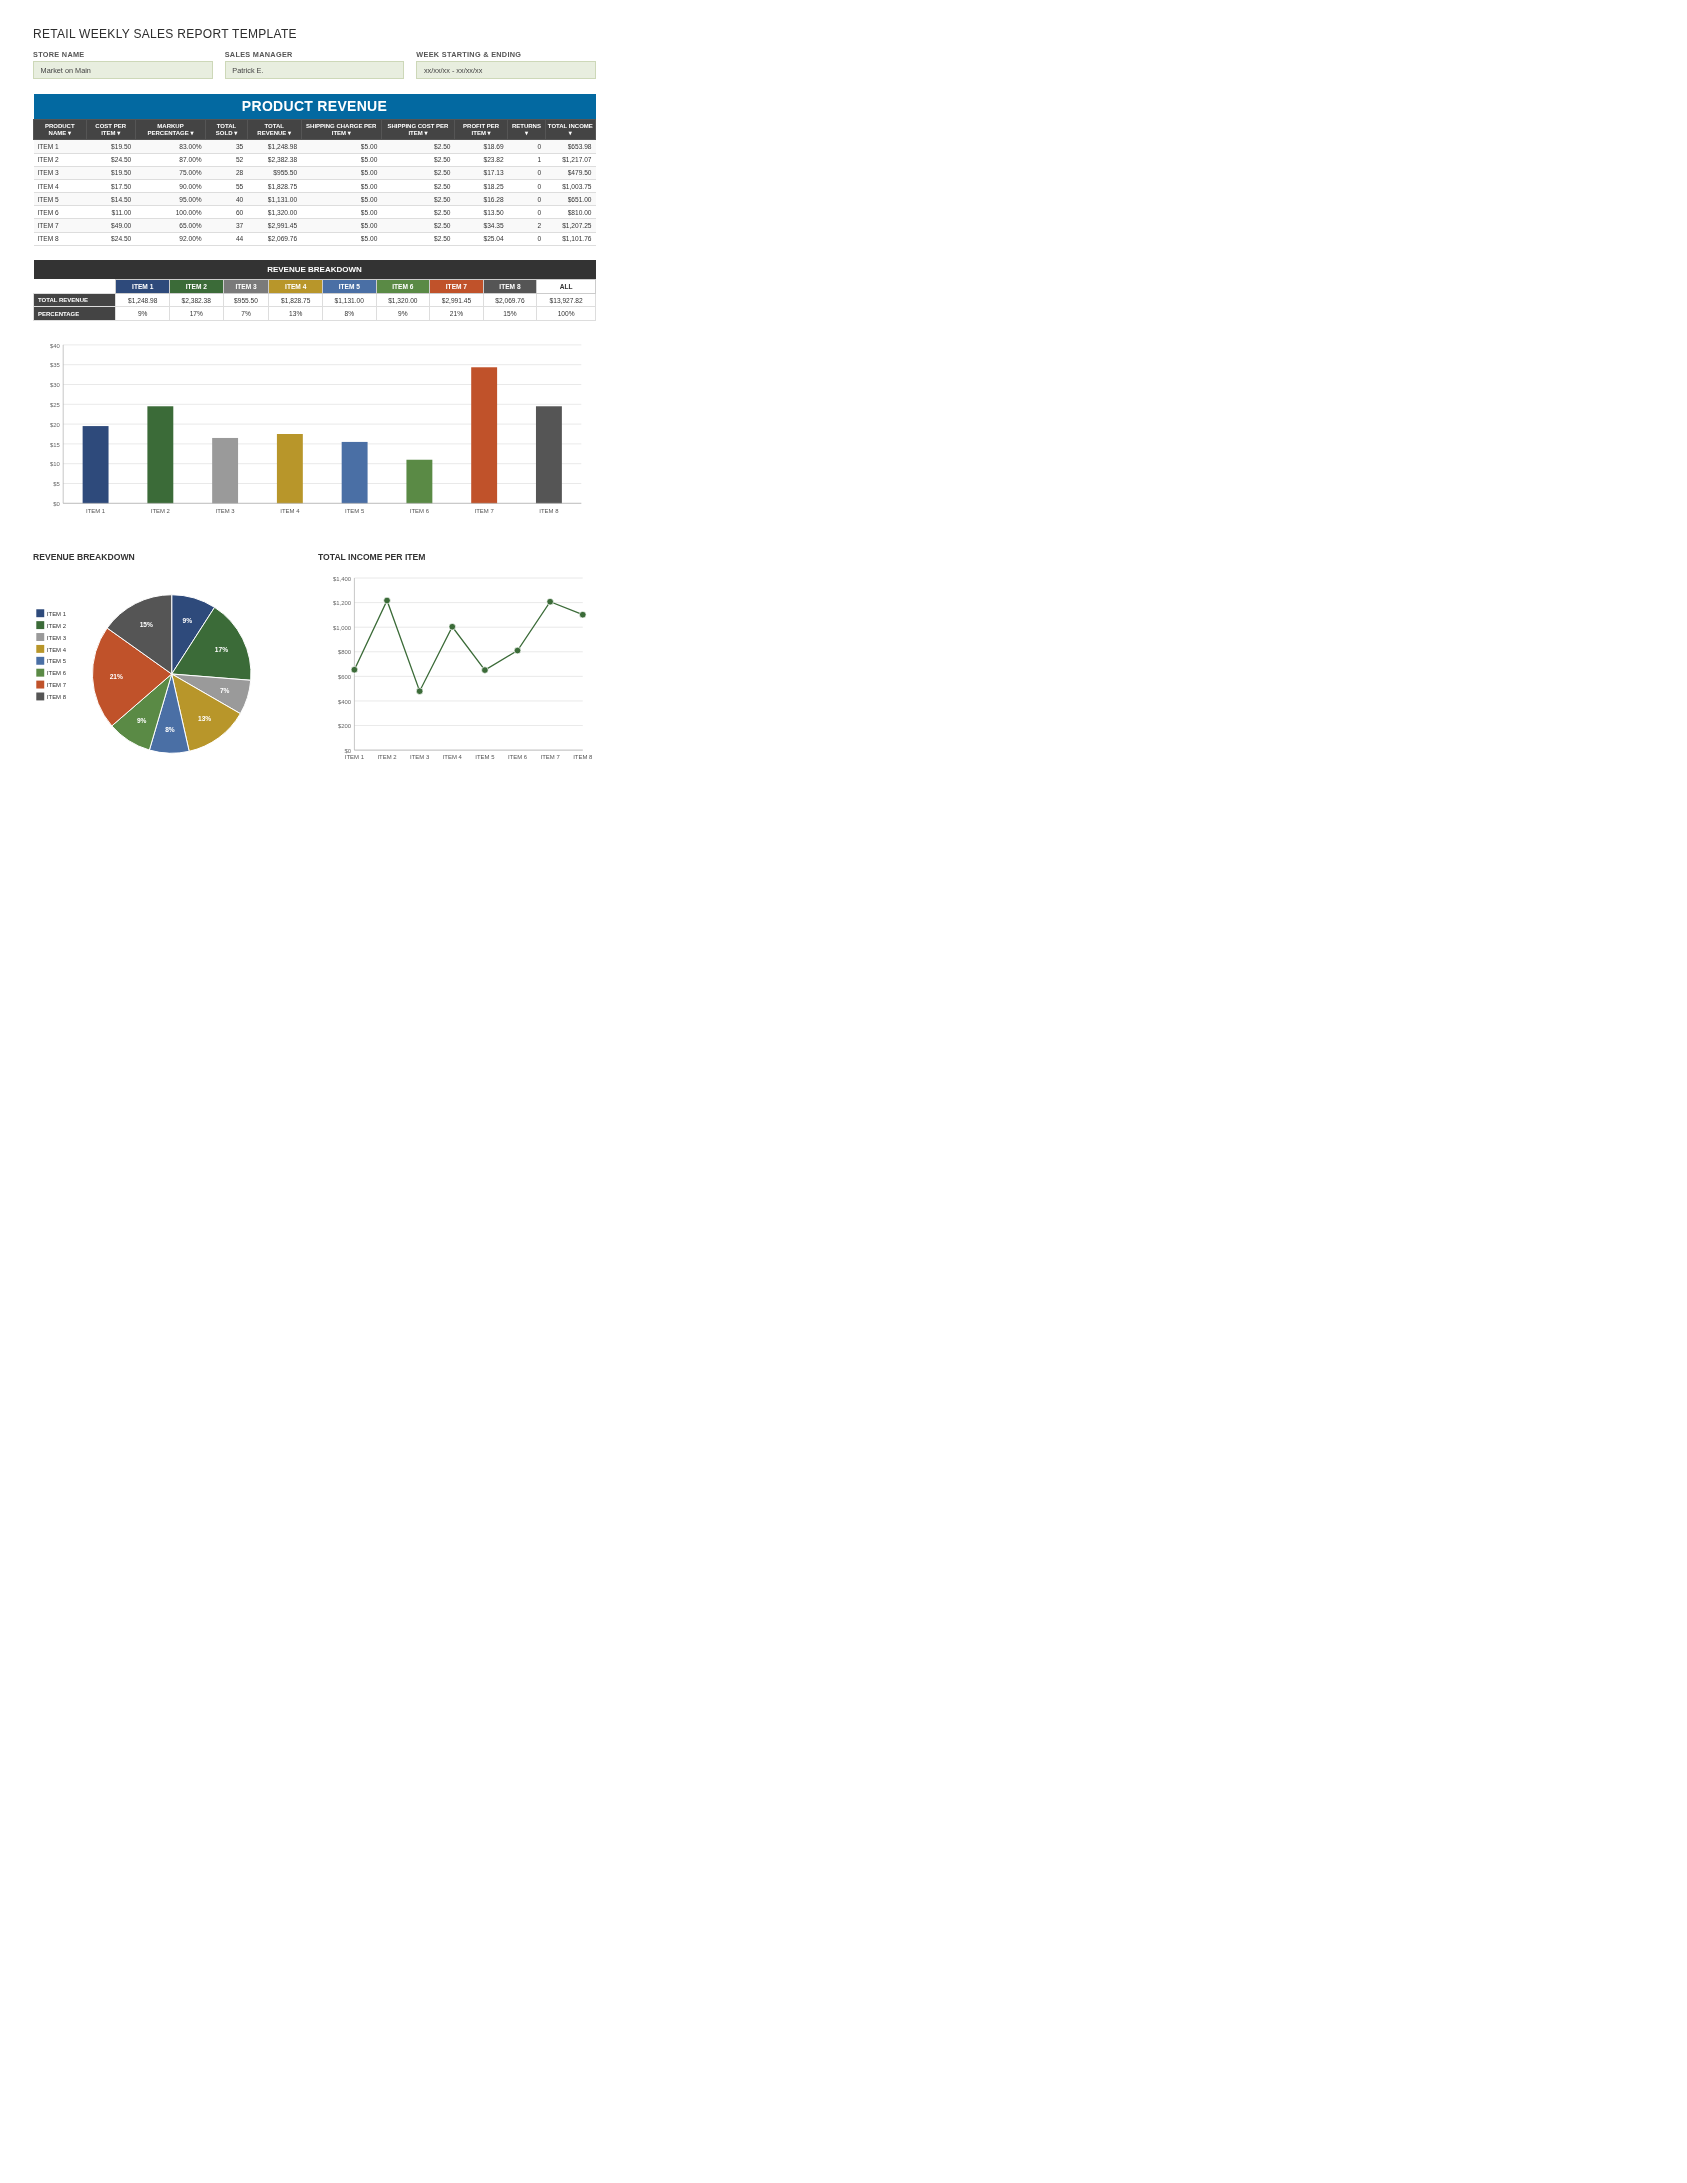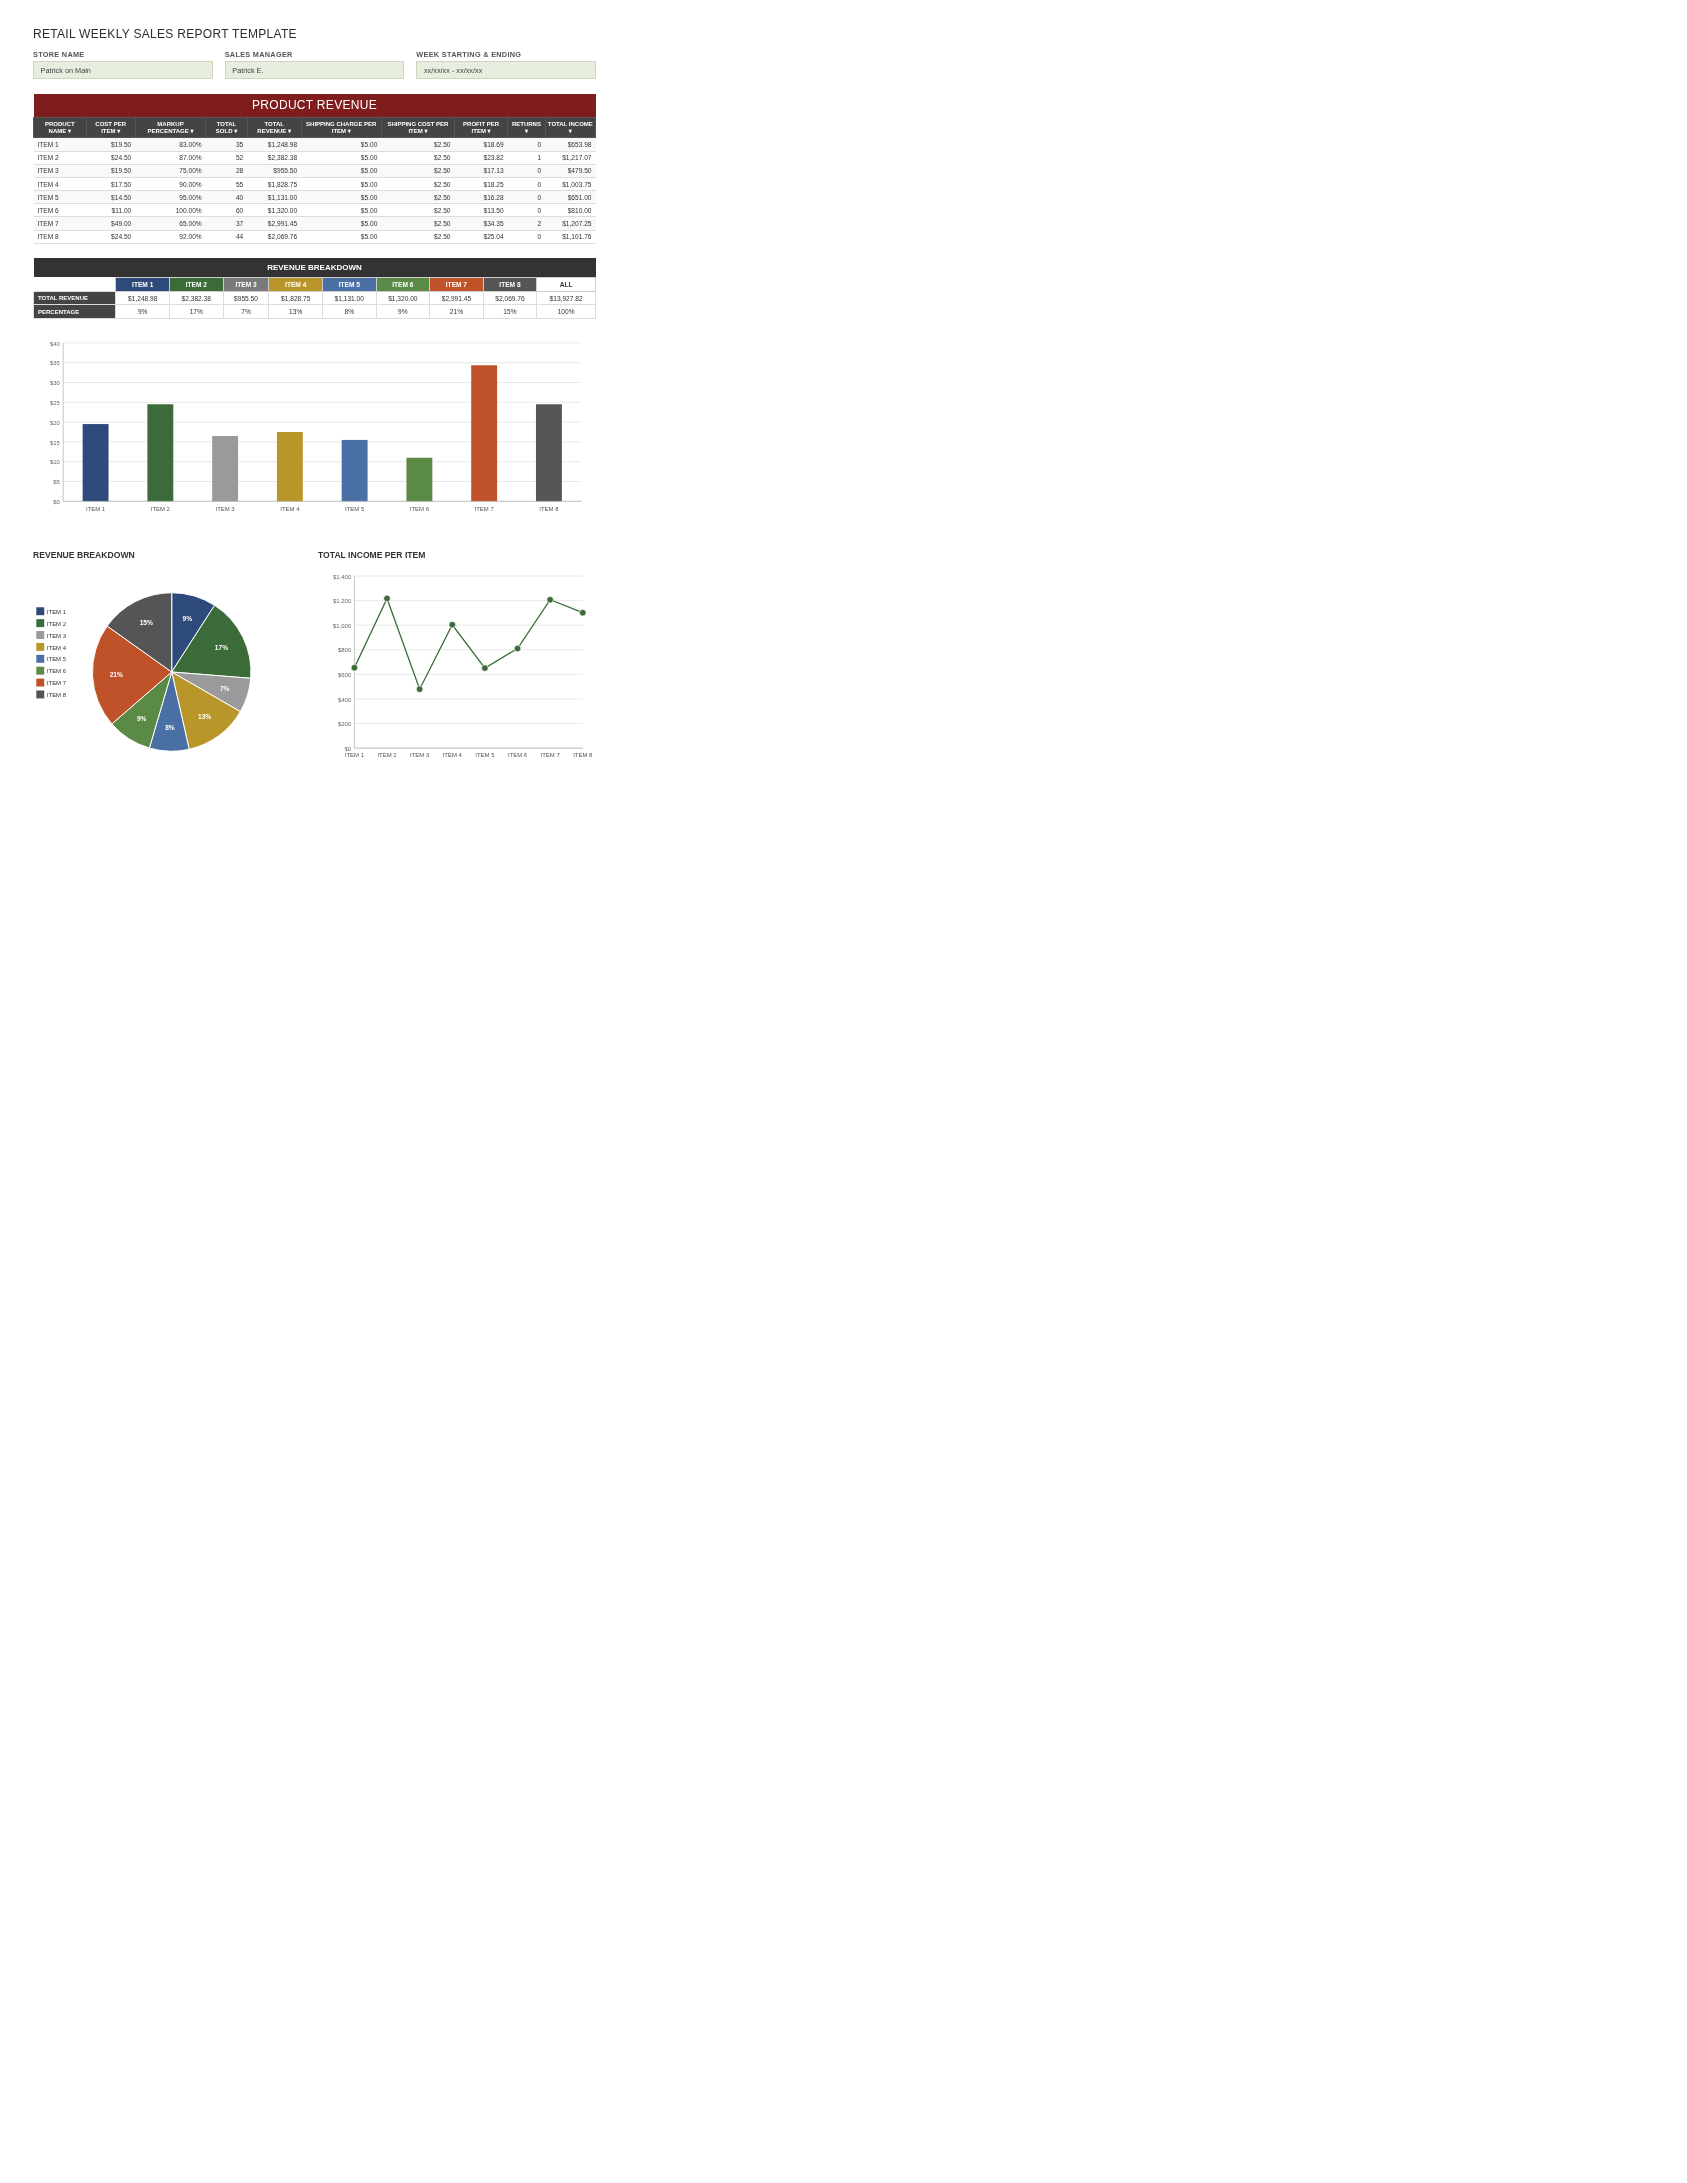--- a/index.html
+++ b/index.html
@@ -34,25 +34,25 @@
     .meta-value {
       background: #e8eedf;
       padding: 3.3px 6.6px;
       font-size: 7.3px;
       color: #444;
       border: 0.7px solid #cdd8b8;
     }
     
     .section-table { width: 100%; border-collapse: collapse; margin-bottom: 14.6px; }
     .table-header-row td {
-      background: #7f1d1d;
+      background: #0369a1;
       color: #fff;
       text-align: center;
-      font-weight: normal;
-      font-size: 12px;
+      font-weight: bold;
+      font-size: 14px;
       padding: 4.6px 2.6px;
       letter-spacing: 0.3px;
     }
     .col-header-row td {
       background: #444;
       color: #fff;
       text-align: center;
       font-weight: bold;
       font-size: 6px;
       padding: 3.3px 2px;
@@ -115,21 +115,21 @@
     svg text { font-family: Arial, sans-serif; }
   </style>
 </head>
 <body>
 
 <div class="main-title">RETAIL WEEKLY SALES REPORT TEMPLATE</div>
 
 <div class="meta-row">
   <div class="meta-block">
     <div class="meta-label">STORE NAME</div>
-    <div class="meta-value">Patrick on Main</div>
+    <div class="meta-value">Market on Main</div>
   </div>
   <div class="meta-block">
     <div class="meta-label">SALES MANAGER</div>
     <div class="meta-value">Patrick E.</div>
   </div>
   <div class="meta-block">
     <div class="meta-label">WEEK STARTING &amp; ENDING</div>
     <div class="meta-value">xx/xx/xx - xx/xx/xx</div>
   </div>
 </div>

